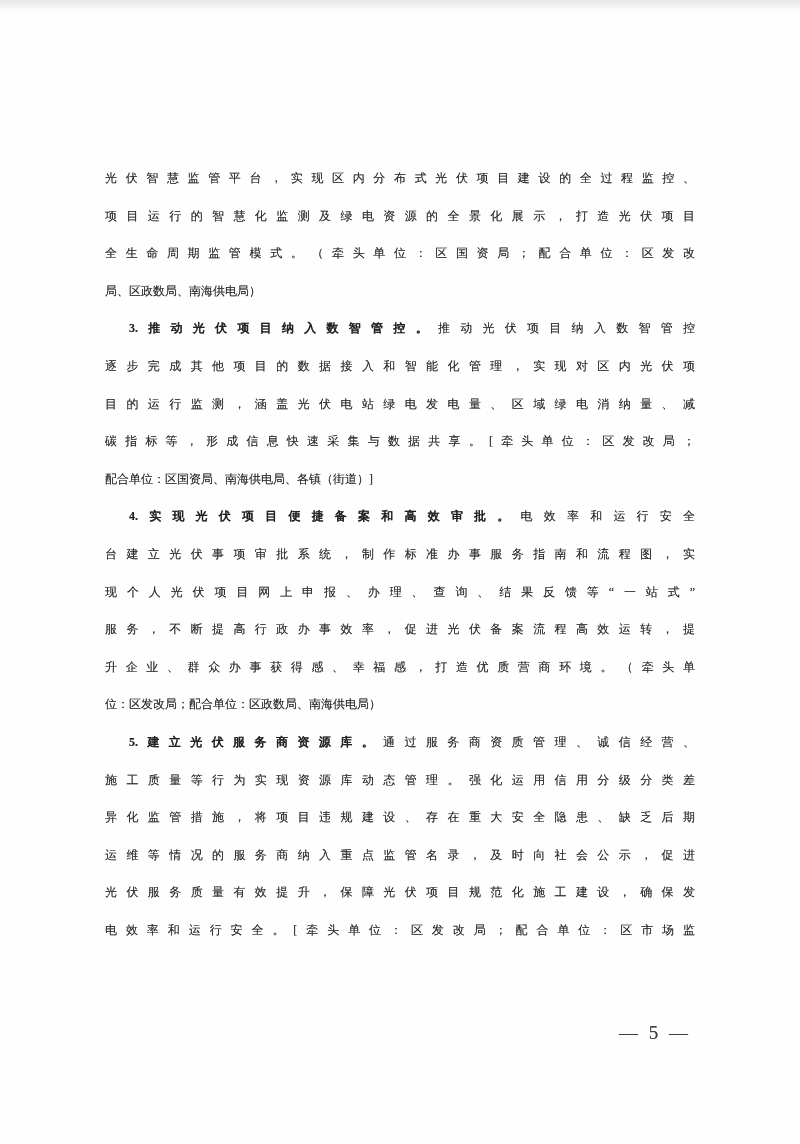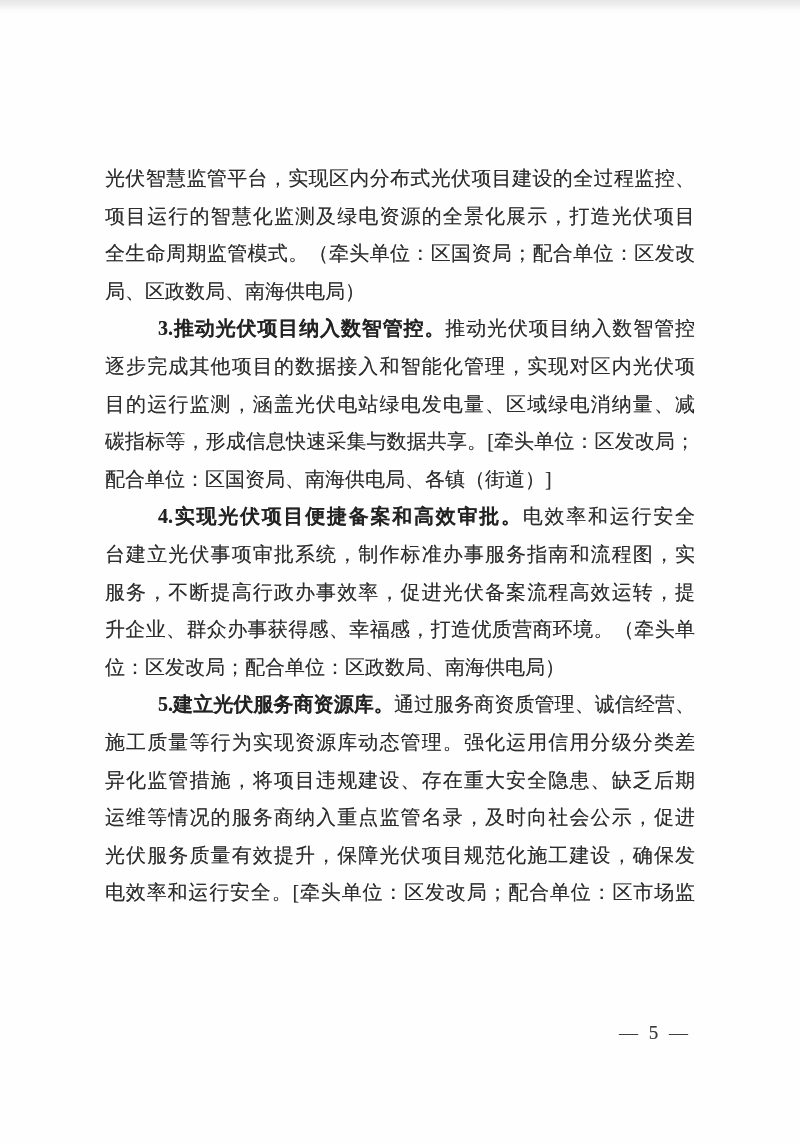--- a/index.html
+++ b/index.html
@@ -20,41 +20,40 @@
     position: absolute;
     top: 0; left: 0;
     width: 100%; height: 14px;
     background: linear-gradient(#e7e7e7 0px, #ededed 4px, #f4f4f4 7px, #fbfbfb 10px, #fefefe 14px);
   }
   .doc {
     position: absolute;
     left: 105px;
     top: 160px;
     width: 590px;
-    font-size: 20px;
+    font-size: 12px;
     line-height: 37.6px;
     color: #2d2d2d;
     text-shadow: 0 0 0.6px rgba(45,45,45,0.55);
   }
   .line {
     text-align: justify;
     text-align-last: justify;
     white-space: nowrap;
   }
   .line.para-end {
     text-align-last: left;
     white-space: normal;
   }
   .line.first {
     text-indent: 2em;
   }
   .heading {
     font-weight: bold;
     color: #222222;
-    margin-left: 13px;
   }
   .footer {
     position: absolute;
     top: 1018px;
     left: 615px;
     width: 80px;
     text-align: center;
     font-size: 19px;
     line-height: 30px;
     color: #3a3a3a;
@@ -76,20 +75,21 @@
     <div class="line para-end">局、区政数局、南海供电局）</div>
 
     <div class="line first"><span class="heading">3.推动光伏项目纳入数智管控。</span><span>推动光伏项目纳入数智管控</span></div>
     <div class="line">逐步完成其他项目的数据接入和智能化管理，实现对区内光伏项</div>
     <div class="line">目的运行监测，涵盖光伏电站绿电发电量、区域绿电消纳量、减</div>
     <div class="line">碳指标等，形成信息快速采集与数据共享。[牵头单位：区发改局；</div>
     <div class="line para-end">配合单位：区国资局、南海供电局、各镇（街道）]</div>
 
     <div class="line first"><span class="heading">4.实现光伏项目便捷备案和高效审批。</span><span>电效率和运行安全</span></div>
     <div class="line">台建立光伏事项审批系统，制作标准办事服务指南和流程图，实</div>
+    <div class="line">现个人光伏项目网上申报、办理、查询、结果反馈等“一站式”</div>
     <div class="line">服务，不断提高行政办事效率，促进光伏备案流程高效运转，提</div>
     <div class="line">升企业、群众办事获得感、幸福感，打造优质营商环境。（牵头单</div>
     <div class="line para-end">位：区发改局；配合单位：区政数局、南海供电局）</div>
 
     <div class="line first"><span class="heading">5.建立光伏服务商资源库。</span><span>通过服务商资质管理、诚信经营、</span></div>
     <div class="line">施工质量等行为实现资源库动态管理。强化运用信用分级分类差</div>
     <div class="line">异化监管措施，将项目违规建设、存在重大安全隐患、缺乏后期</div>
     <div class="line">运维等情况的服务商纳入重点监管名录，及时向社会公示，促进</div>
     <div class="line">光伏服务质量有效提升，保障光伏项目规范化施工建设，确保发</div>
     <div class="line">电效率和运行安全。[牵头单位：区发改局；配合单位：区市场监</div>

